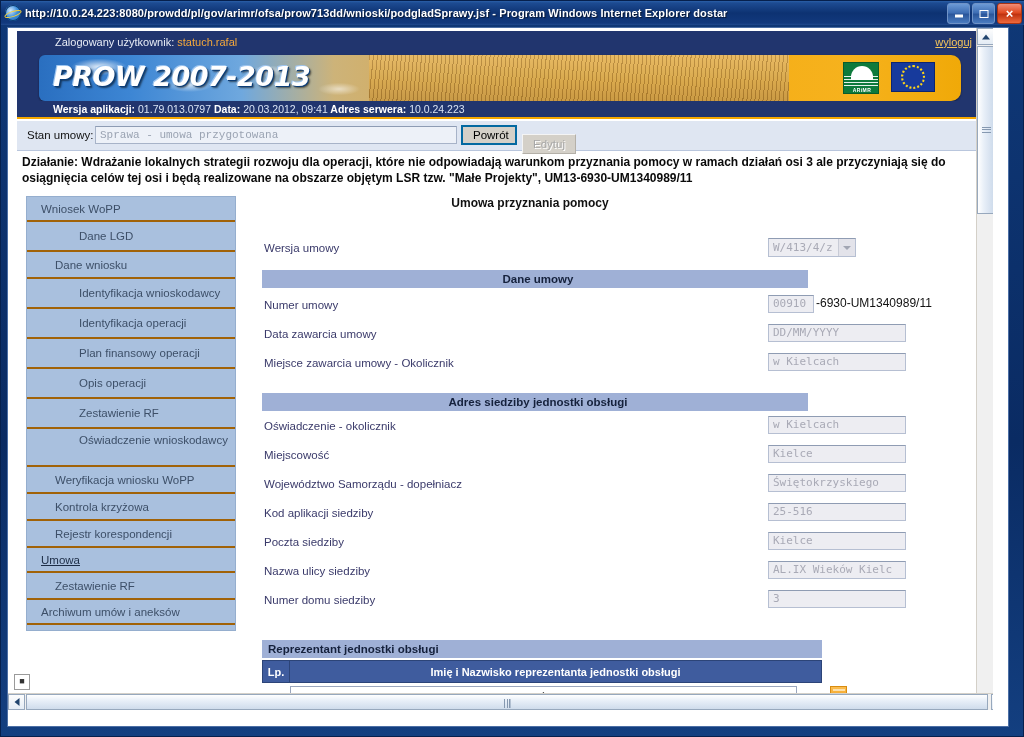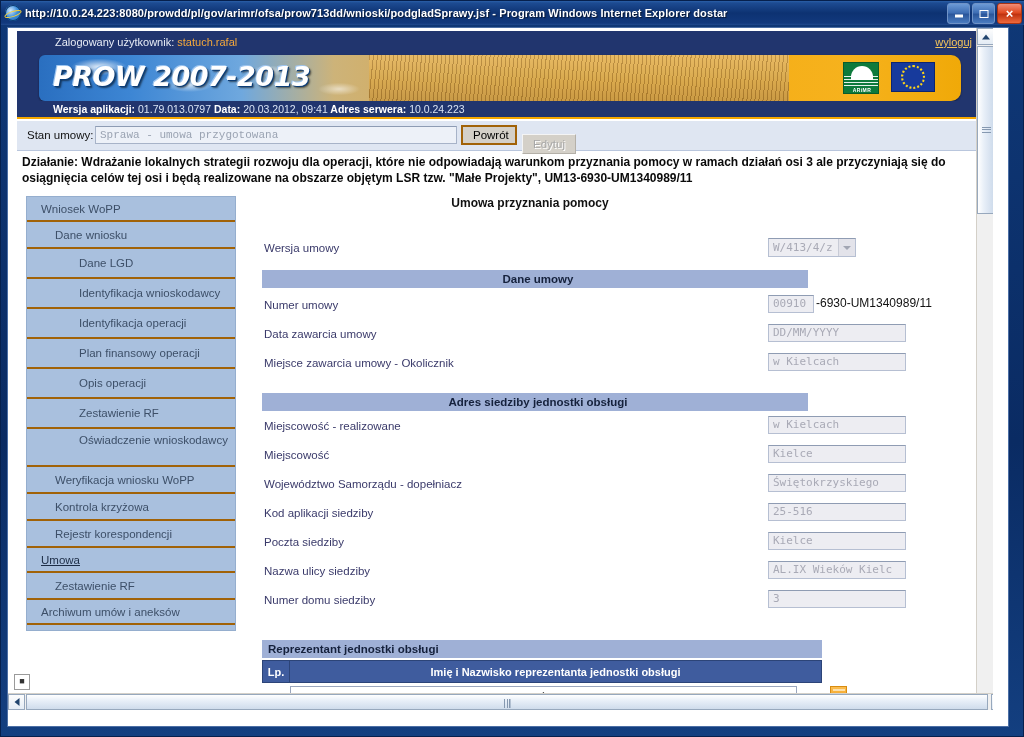--- a/index.html
+++ b/index.html
@@ -256,21 +256,21 @@
   }
   .btn3d {
     position: absolute; top: 4px; height: 20px;
     box-sizing: border-box;
     border: 1px solid #707070;
     border-top-color: #f2f2f2; border-left-color: #f2f2f2;
     background: #d4d0c8;
     font-size: 11.5px; color: #000; cursor: pointer;
     padding: 0 10px; line-height: 18px; text-align: center;
   }
-  #btn-powrot { left: 444px; width: 56px; border: 2px solid #a16207; line-height: 16px; background:#d4d0c8; }
+  #btn-powrot { left: 444px; width: 56px; border: 2px solid #0369a1; line-height: 16px; background:#d4d0c8; }
   #btn-edytuj { left: 505px; width: 54px; color: #a8a8a8; border: 1px solid #b4b0a8;
                 border-top-color:#f4f4f4; border-left-color:#f4f4f4;
                 text-shadow: 1px 1px 0 #ffffff; margin-top: 9px; }
 
   
   #dzialanie {
     position: absolute; left: 14px; top: 126px;
     width: 965px;
     font-size: 12px; font-weight: bold; color: #0a0a0a;
     line-height: 16px;
@@ -458,22 +458,22 @@
         <div class="btn3d" id="btn-powrot">Powrót</div>
         <div class="btn3d" id="btn-edytuj">Edytuj</div>
       </div>
 
       <div id="dzialanie">Działanie: Wdrażanie lokalnych strategii rozwoju dla operacji, które nie odpowiadają warunkom przyznania pomocy w ramach działań osi 3 ale przyczyniają się do osiągnięcia celów tej osi i będą realizowane na obszarze objętym LSR tzw. "Małe Projekty", UM13-6930-UM1340989/11</div>
 
       <div id="content">
 
         <div id="sidebar">
           <div class="nav-item lvl1">Wniosek WoPP</div>
+          <div class="nav-item lvl3">Dane LGD</div>
           <div class="nav-item lvl2">Dane wniosku</div>
-          <div class="nav-item lvl3">Dane LGD</div>
           <div class="nav-item lvl3">Identyfikacja wnioskodawcy</div>
           <div class="nav-item lvl3">Identyfikacja operacji</div>
           <div class="nav-item lvl3">Plan finansowy operacji</div>
           <div class="nav-item lvl3">Opis operacji</div>
           <div class="nav-item lvl3">Zestawienie RF</div>
           <div class="nav-item lvl3 two-line">Oświadczenie wnioskodawcy</div>
           <div class="nav-item lvl2">Weryfikacja wniosku WoPP</div>
           <div class="nav-item lvl2">Kontrola krzyżowa</div>
           <div class="nav-item lvl2">Rejestr korespondencji</div>
           <div class="nav-item lvl1 active">Umowa</div>
@@ -499,21 +499,21 @@
           <div class="suffix" style="left:576px; top:100px;">-6930-UM1340989/11</div>
 
           <div class="flabel" style="top:132px">Data zawarcia umowy</div>
           <div class="finput" style="left:528px; top:128px; width:138px;">DD/MM/YYYY</div>
 
           <div class="flabel" style="top:161px">Miejsce zawarcia umowy - Okolicznik</div>
           <div class="finput" style="left:528px; top:157px; width:138px;">w Kielcach</div>
 
           <div class="sec-header" style="top:197px">Adres siedziby jednostki obsługi</div>
 
-          <div class="flabel" style="top:224px">Miejscowość - realizowane</div>
+          <div class="flabel" style="top:224px">Oświadczenie - okolicznik</div>
           <div class="finput" style="left:528px; top:220px; width:138px;">w Kielcach</div>
 
           <div class="flabel" style="top:253px">Miejscowość</div>
           <div class="finput" style="left:528px; top:249px; width:138px;">Kielce</div>
 
           <div class="flabel" style="top:282px">Województwo Samorządu - dopełniacz</div>
           <div class="finput" style="left:528px; top:278px; width:138px;">Świętokrzyskiego</div>
 
           <div class="flabel" style="top:311px">Kod aplikacji siedziby</div>
           <div class="finput" style="left:528px; top:307px; width:138px;">25-516</div>

